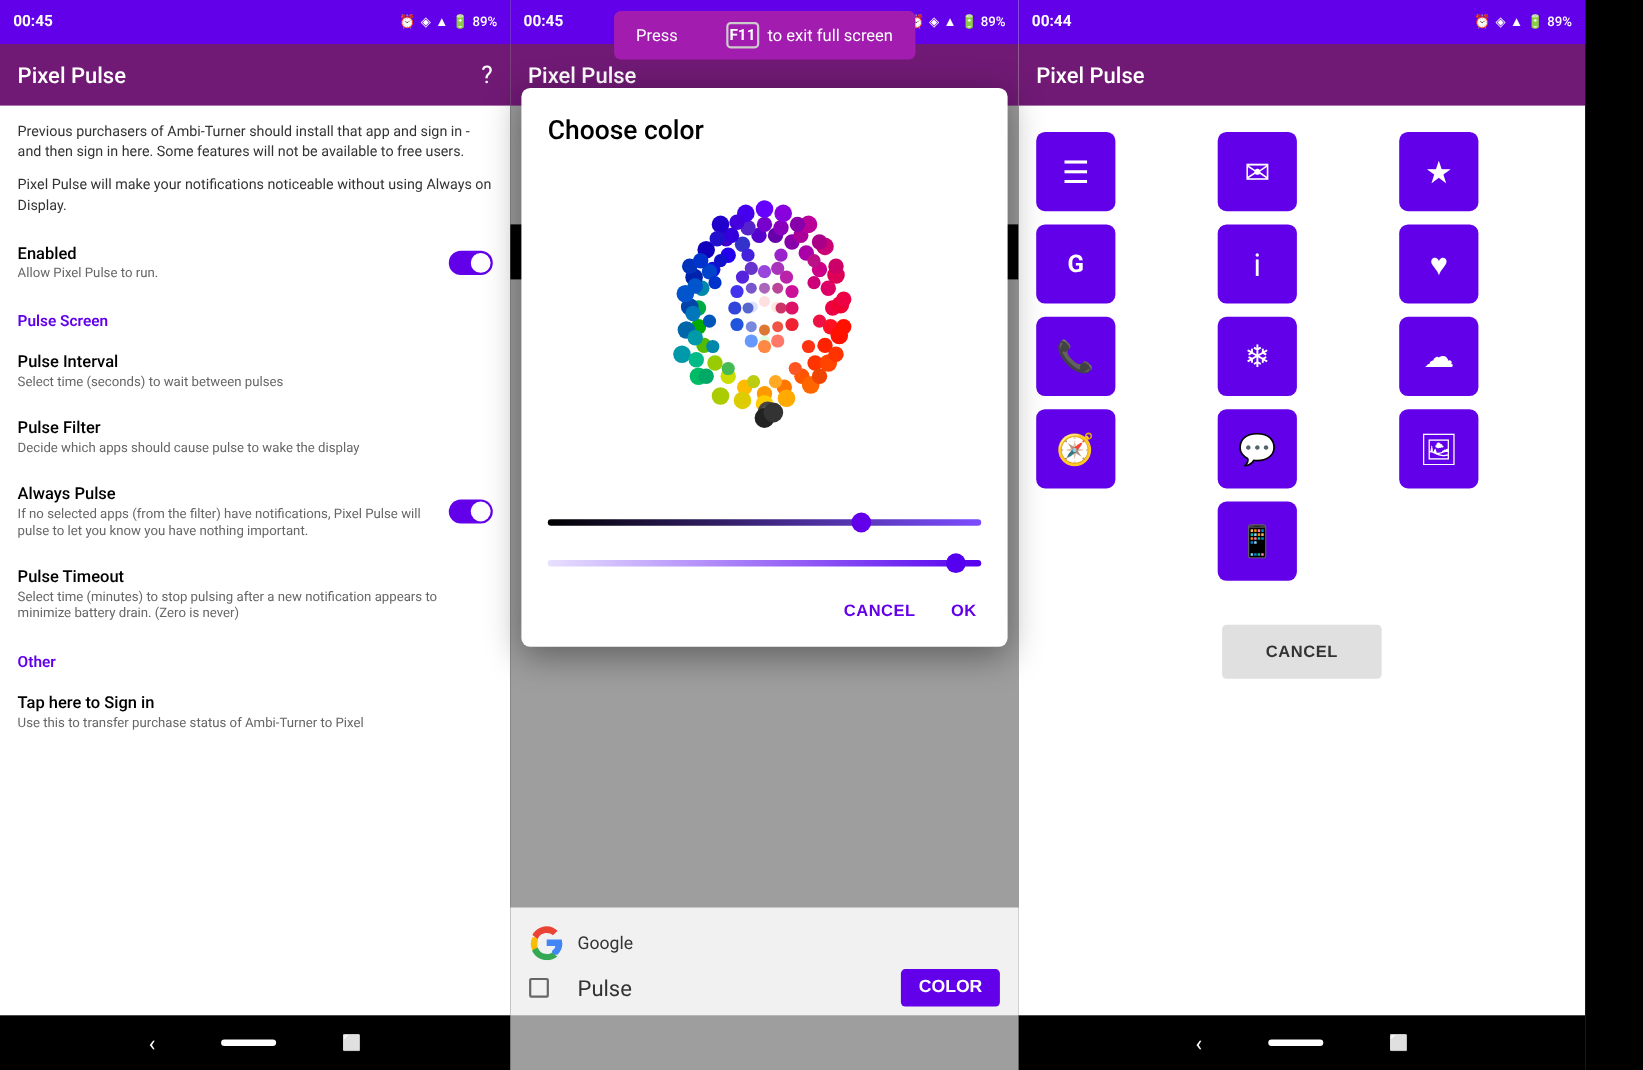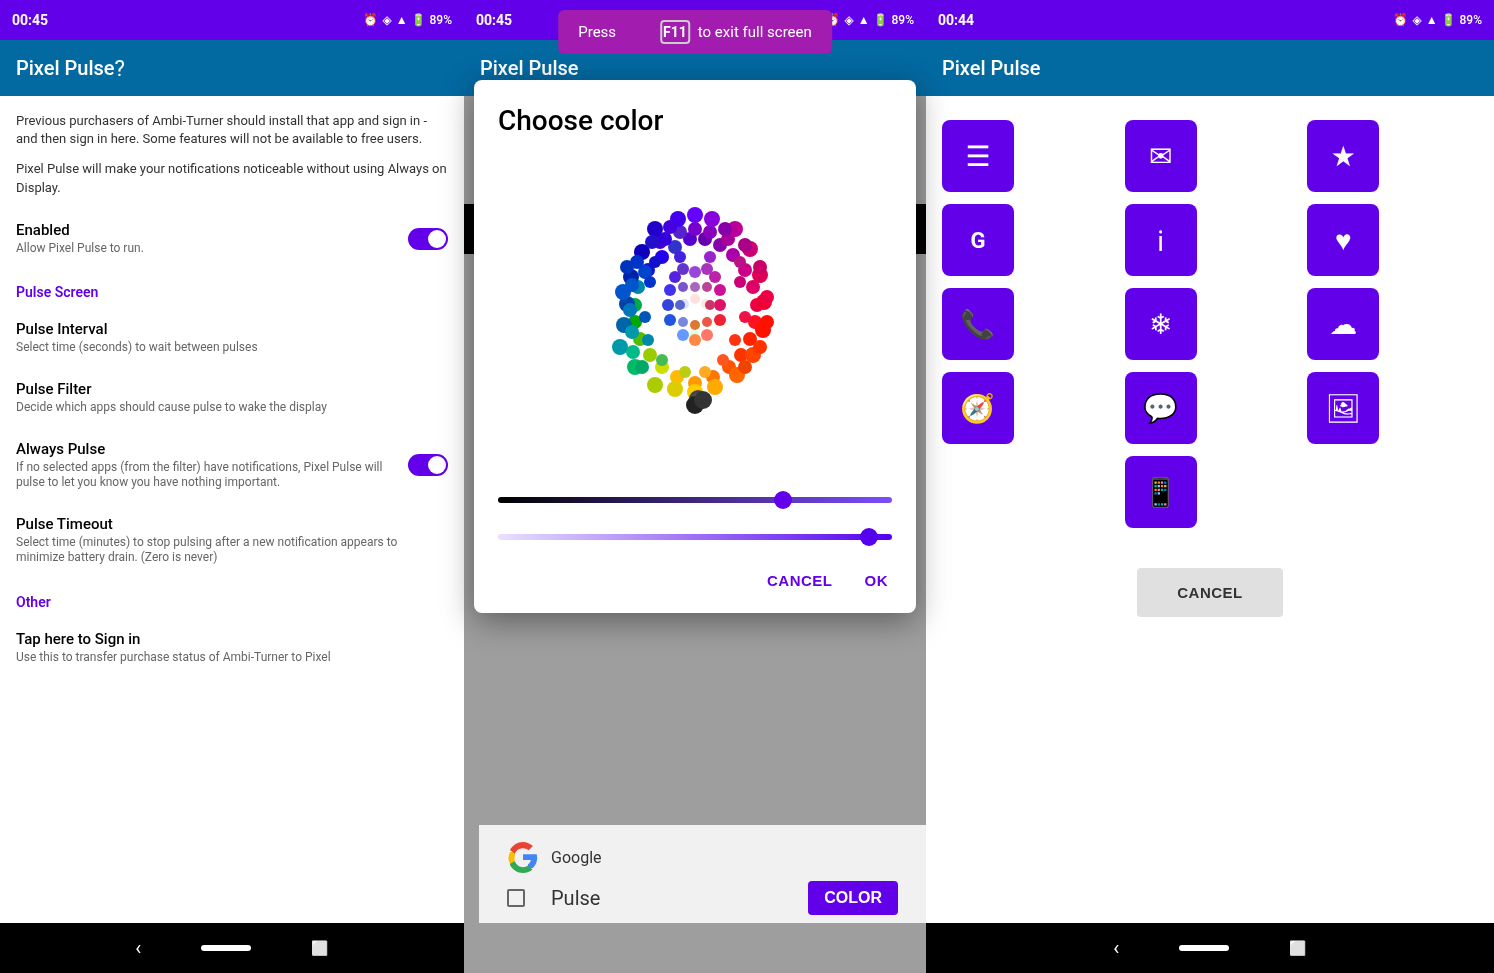--- a/index.html
+++ b/index.html
@@ -25,21 +25,21 @@
       background: #fff;
     }
 
     .panel-middle {
       width: 462px;
       background: #9e9e9e;
       position: relative;
     }
 
     .panel-right {
-      width: 568px;
+      width: 515px;
       background: #fff;
     }
 
     
     .status-bar {
       background: #6200ea;
       color: #fff;
       font-size: 13px;
       font-weight: 500;
       padding: 20px 12px;
@@ -56,26 +56,27 @@
 
     .status-icons {
       display: flex;
       align-items: center;
       gap: 4px;
       font-size: 12px;
     }
 
     
     .app-bar {
-      background: #0369a1;
+      background: #701a75;
       color: #fff;
       padding: 0 16px;
       height: 56px;
       display: flex;
       align-items: center;
+      justify-content: space-between;
     }
 
     .app-bar-title {
       font-size: 20px;
       font-weight: 500;
       color: #fff;
     }
 
     
     .left-content {
@@ -213,24 +214,23 @@
       left: 10px;
       right: 10px;
       background: #fff;
       border-radius: 8px;
       padding: 24px 24px 16px 24px;
       z-index: 50;
       box-shadow: 0 8px 32px rgba(0,0,0,0.4);
     }
 
     .dialog-title {
-      font-size: 28px;
+      font-size: 24px;
       font-weight: 500;
       color: #000;
-      margin-bottom: 20px;
     }
 
     .color-wheel-container {
       display: flex;
       justify-content: center;
       margin-bottom: 20px;
     }
 
     .color-wheel-svg {
       width: 320px;
@@ -282,23 +282,23 @@
       border: none;
       cursor: pointer;
       padding: 8px 4px;
       letter-spacing: 0.5px;
     }
 
     
     .middle-bottom {
       position: absolute;
       bottom: 50px;
-      left: 15px;
+      left: 0;
       right: 0;
-      padding: 8px 28px;
+      padding: 8px 17px;
       background: rgba(255,255,255,0.85);
     }
 
     .app-row {
       display: flex;
       align-items: center;
       gap: 12px;
       padding: 8px 0;
     }
 

